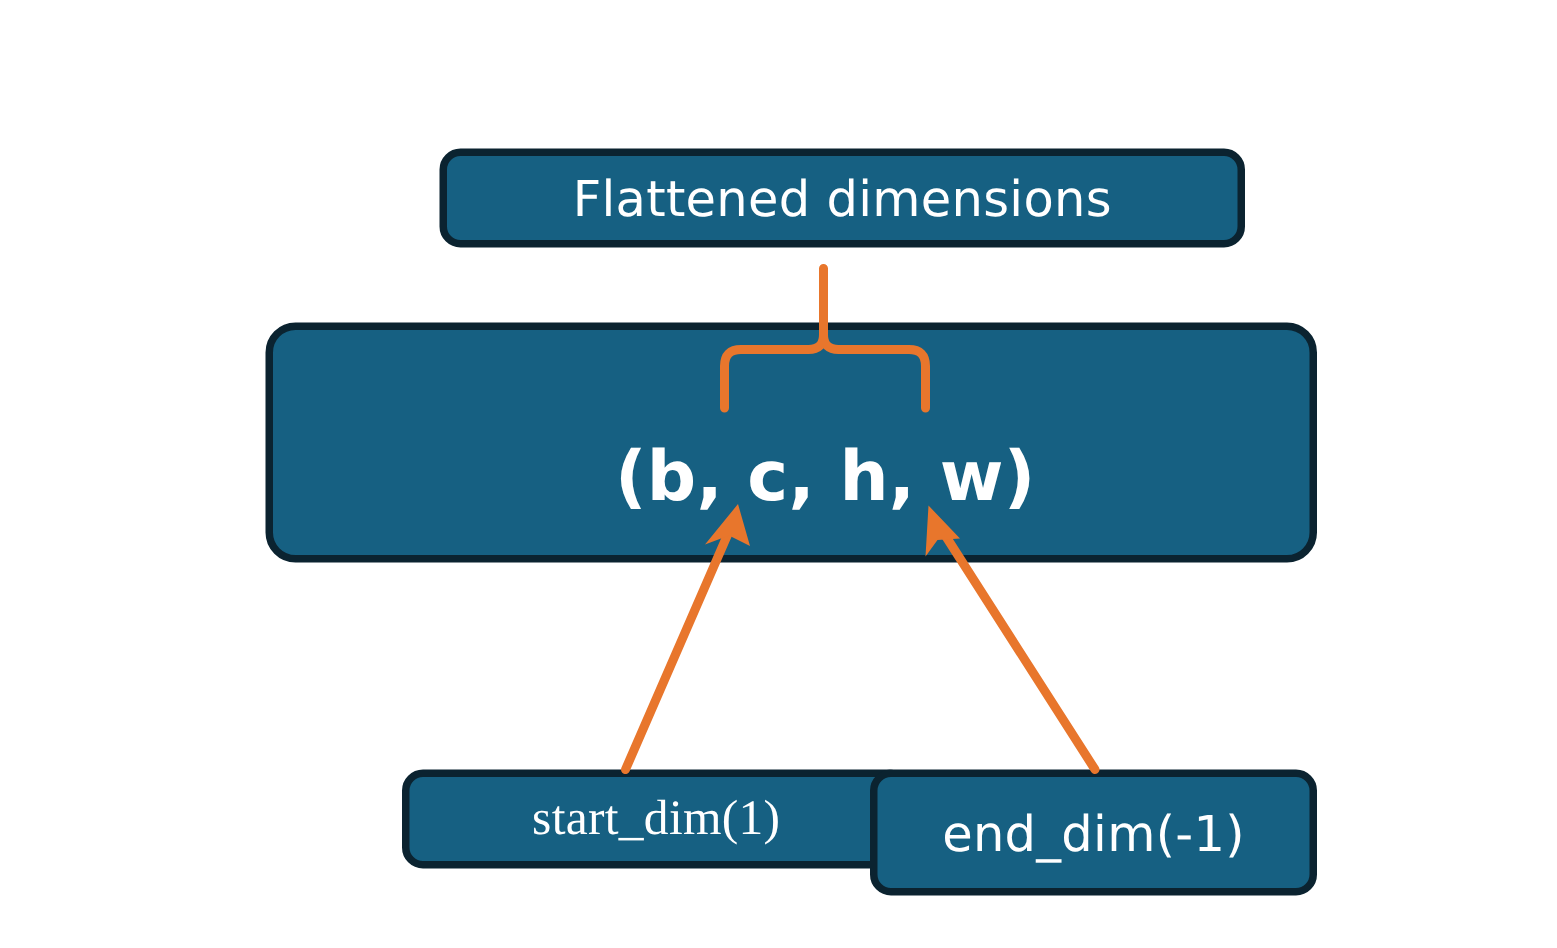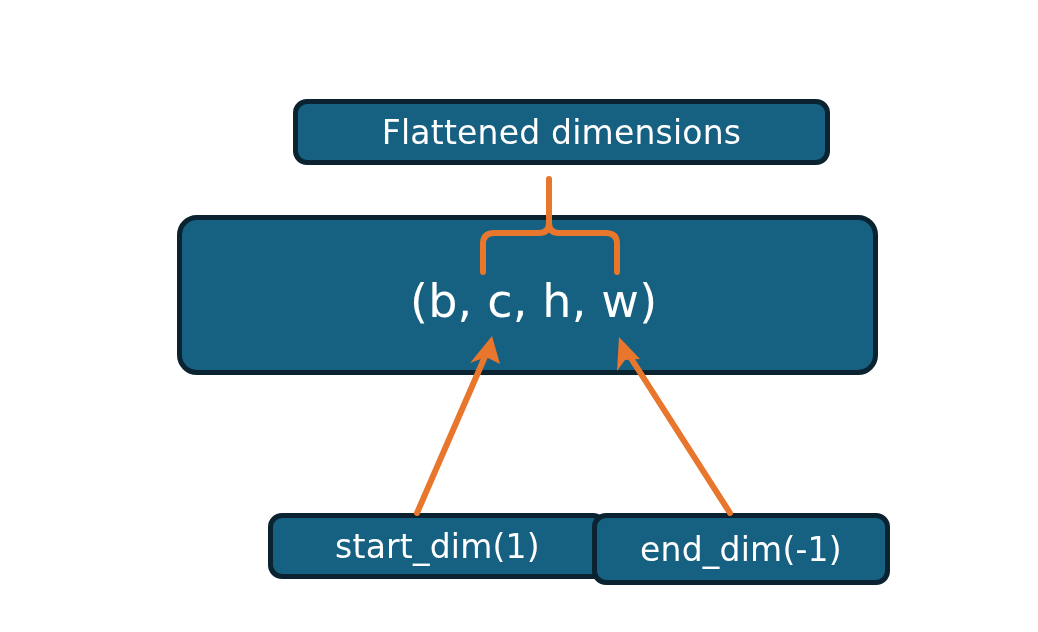--- a/index.html
+++ b/index.html
@@ -52,37 +52,38 @@
     height: 160px;
     border-radius: 20px;
     font-size: 46px;
     align-items: center;
     justify-content: flex-start;
     padding-left: 0;
   }
   #node-shape .shape-text {
     position: absolute;
     left: 228px;
-    top: 58px;
+    top: 74px;
     line-height: 1;
+    font-weight: bold;
   }
   #node-startdim {
     left: 268px;
     top: 513px;
     width: 339px;
     height: 66px;
     font-size: 33px;
+    font-family: Liberation Serif, serif;
   }
   #node-enddim {
     left: 580px;
     top: 513px;
     width: 298px;
-    height: 72px;
+    height: 84px;
     font-size: 33px;
-    margin-left: 12px;
   }
   #connectors {
     position: absolute;
     left: 0;
     top: 0;
     width: 1038px;
     height: 632px;
     z-index: 3;
     pointer-events: none;
   }

